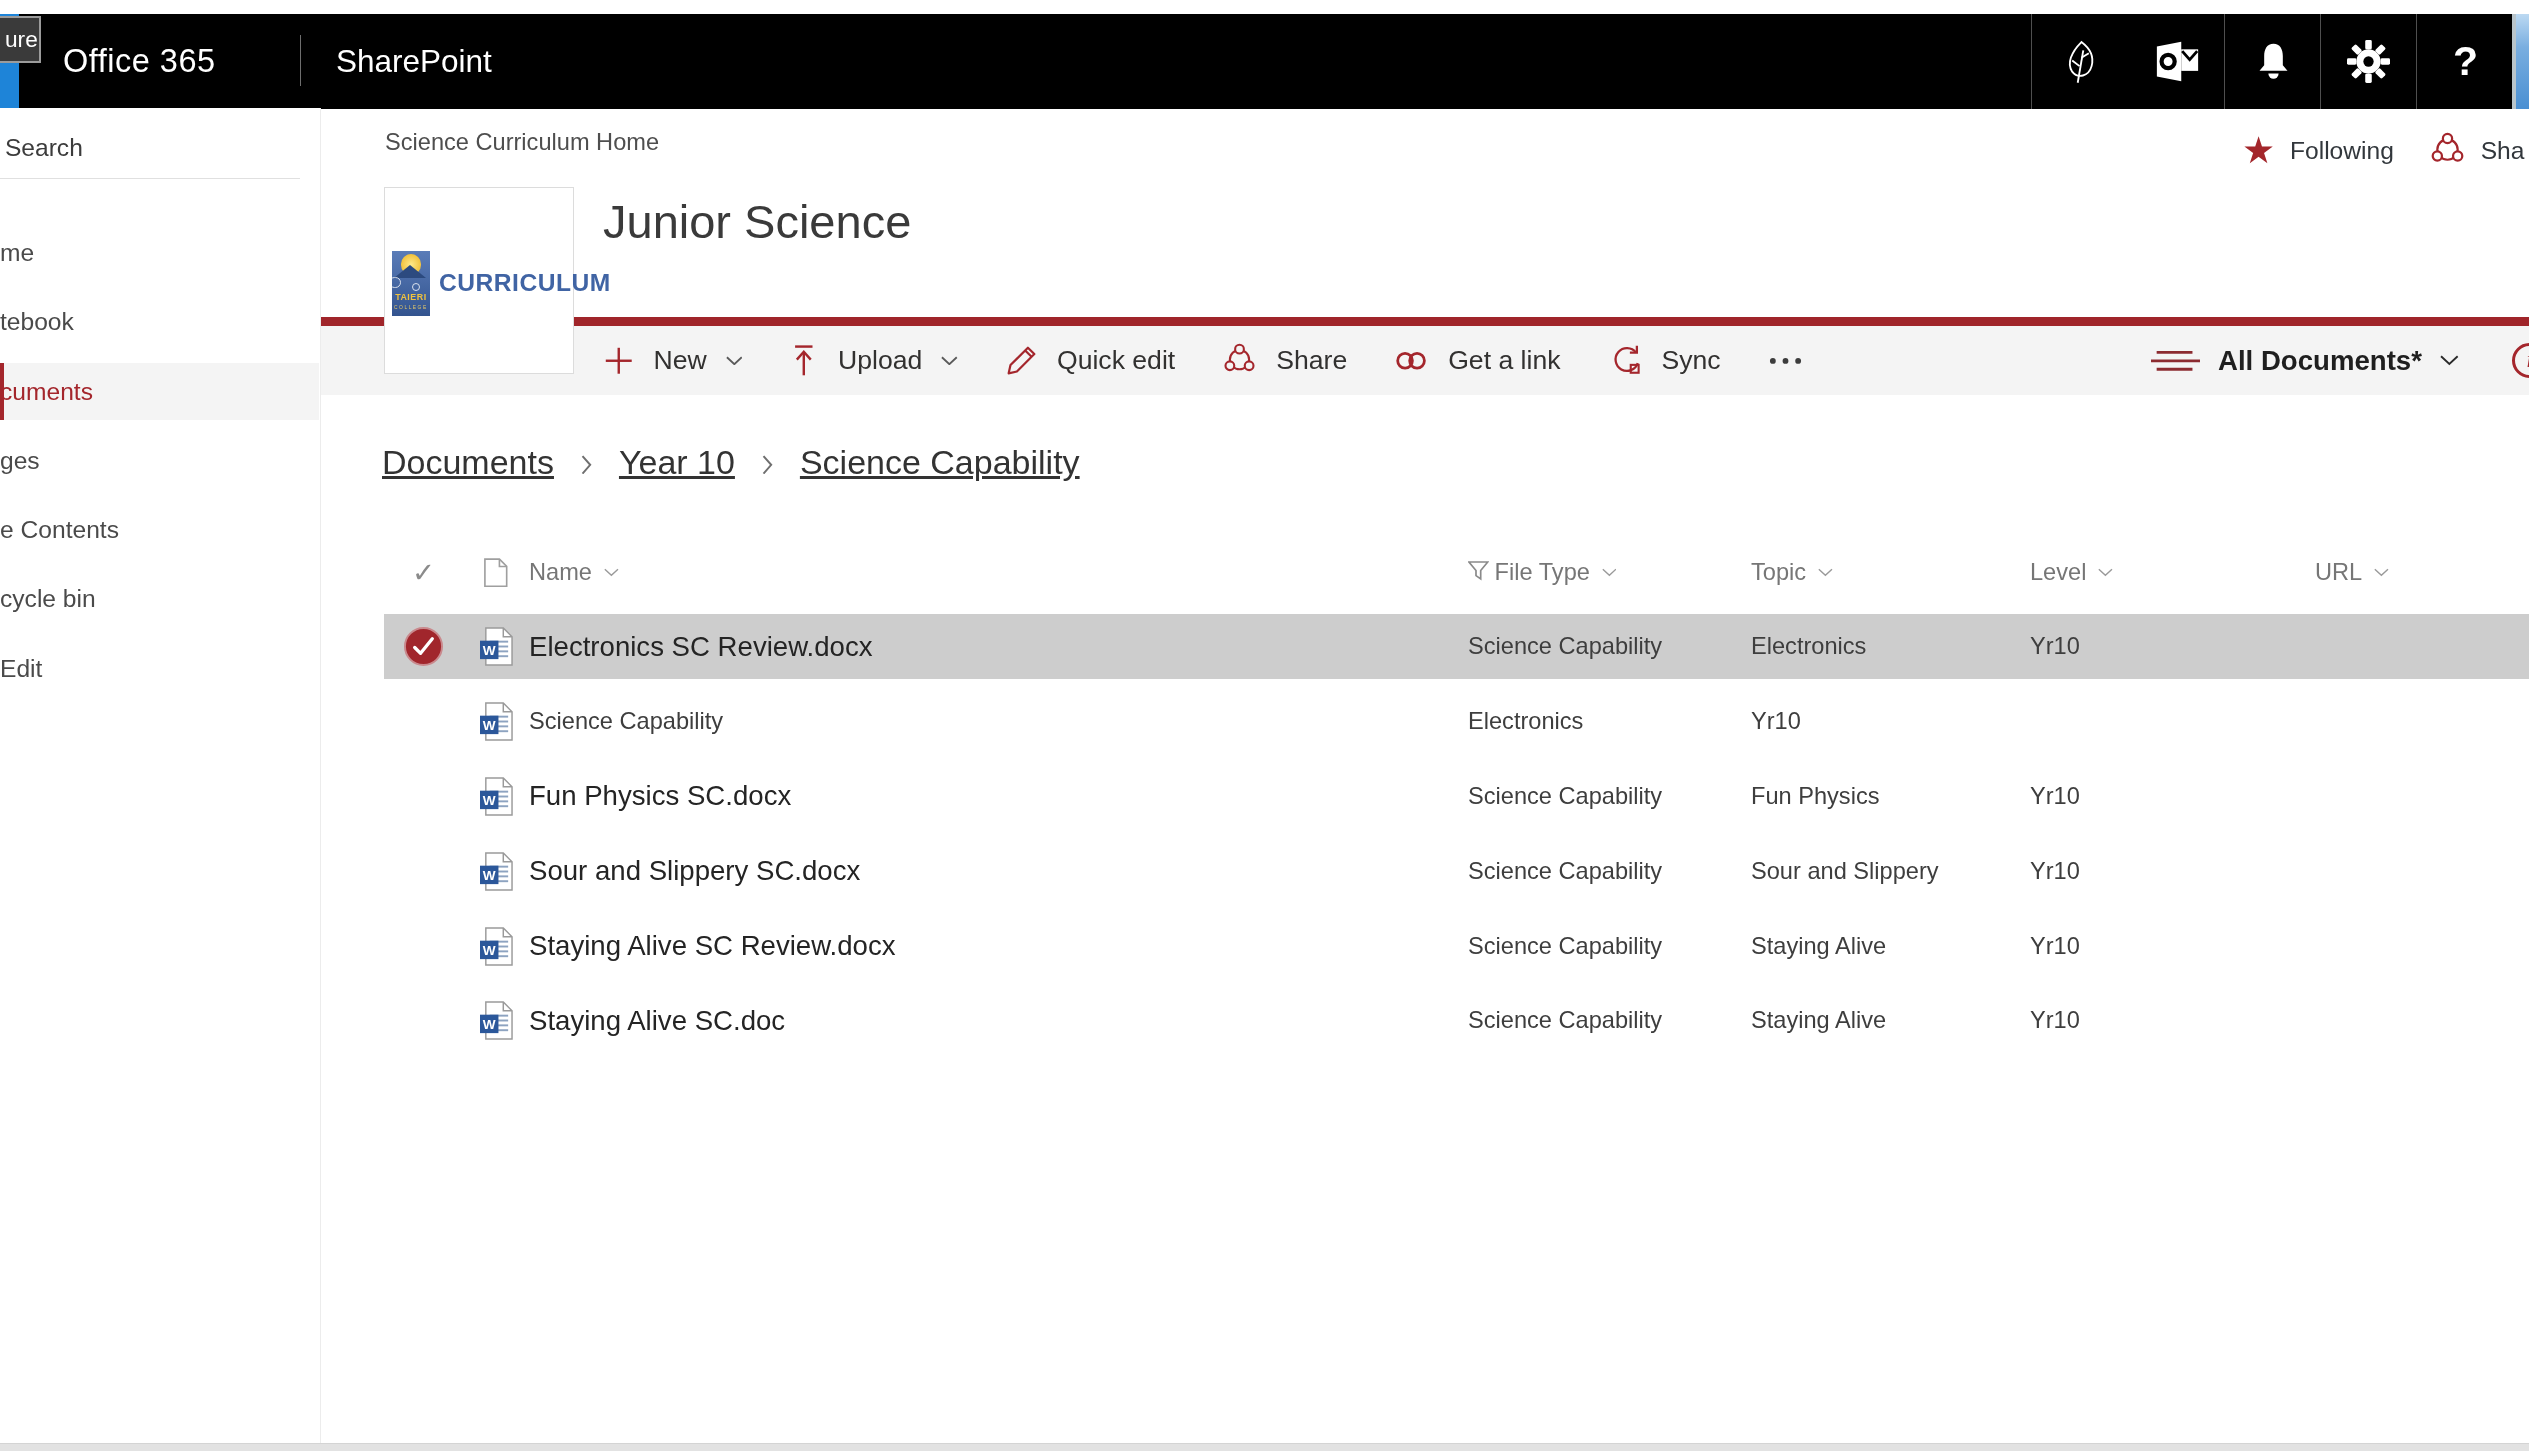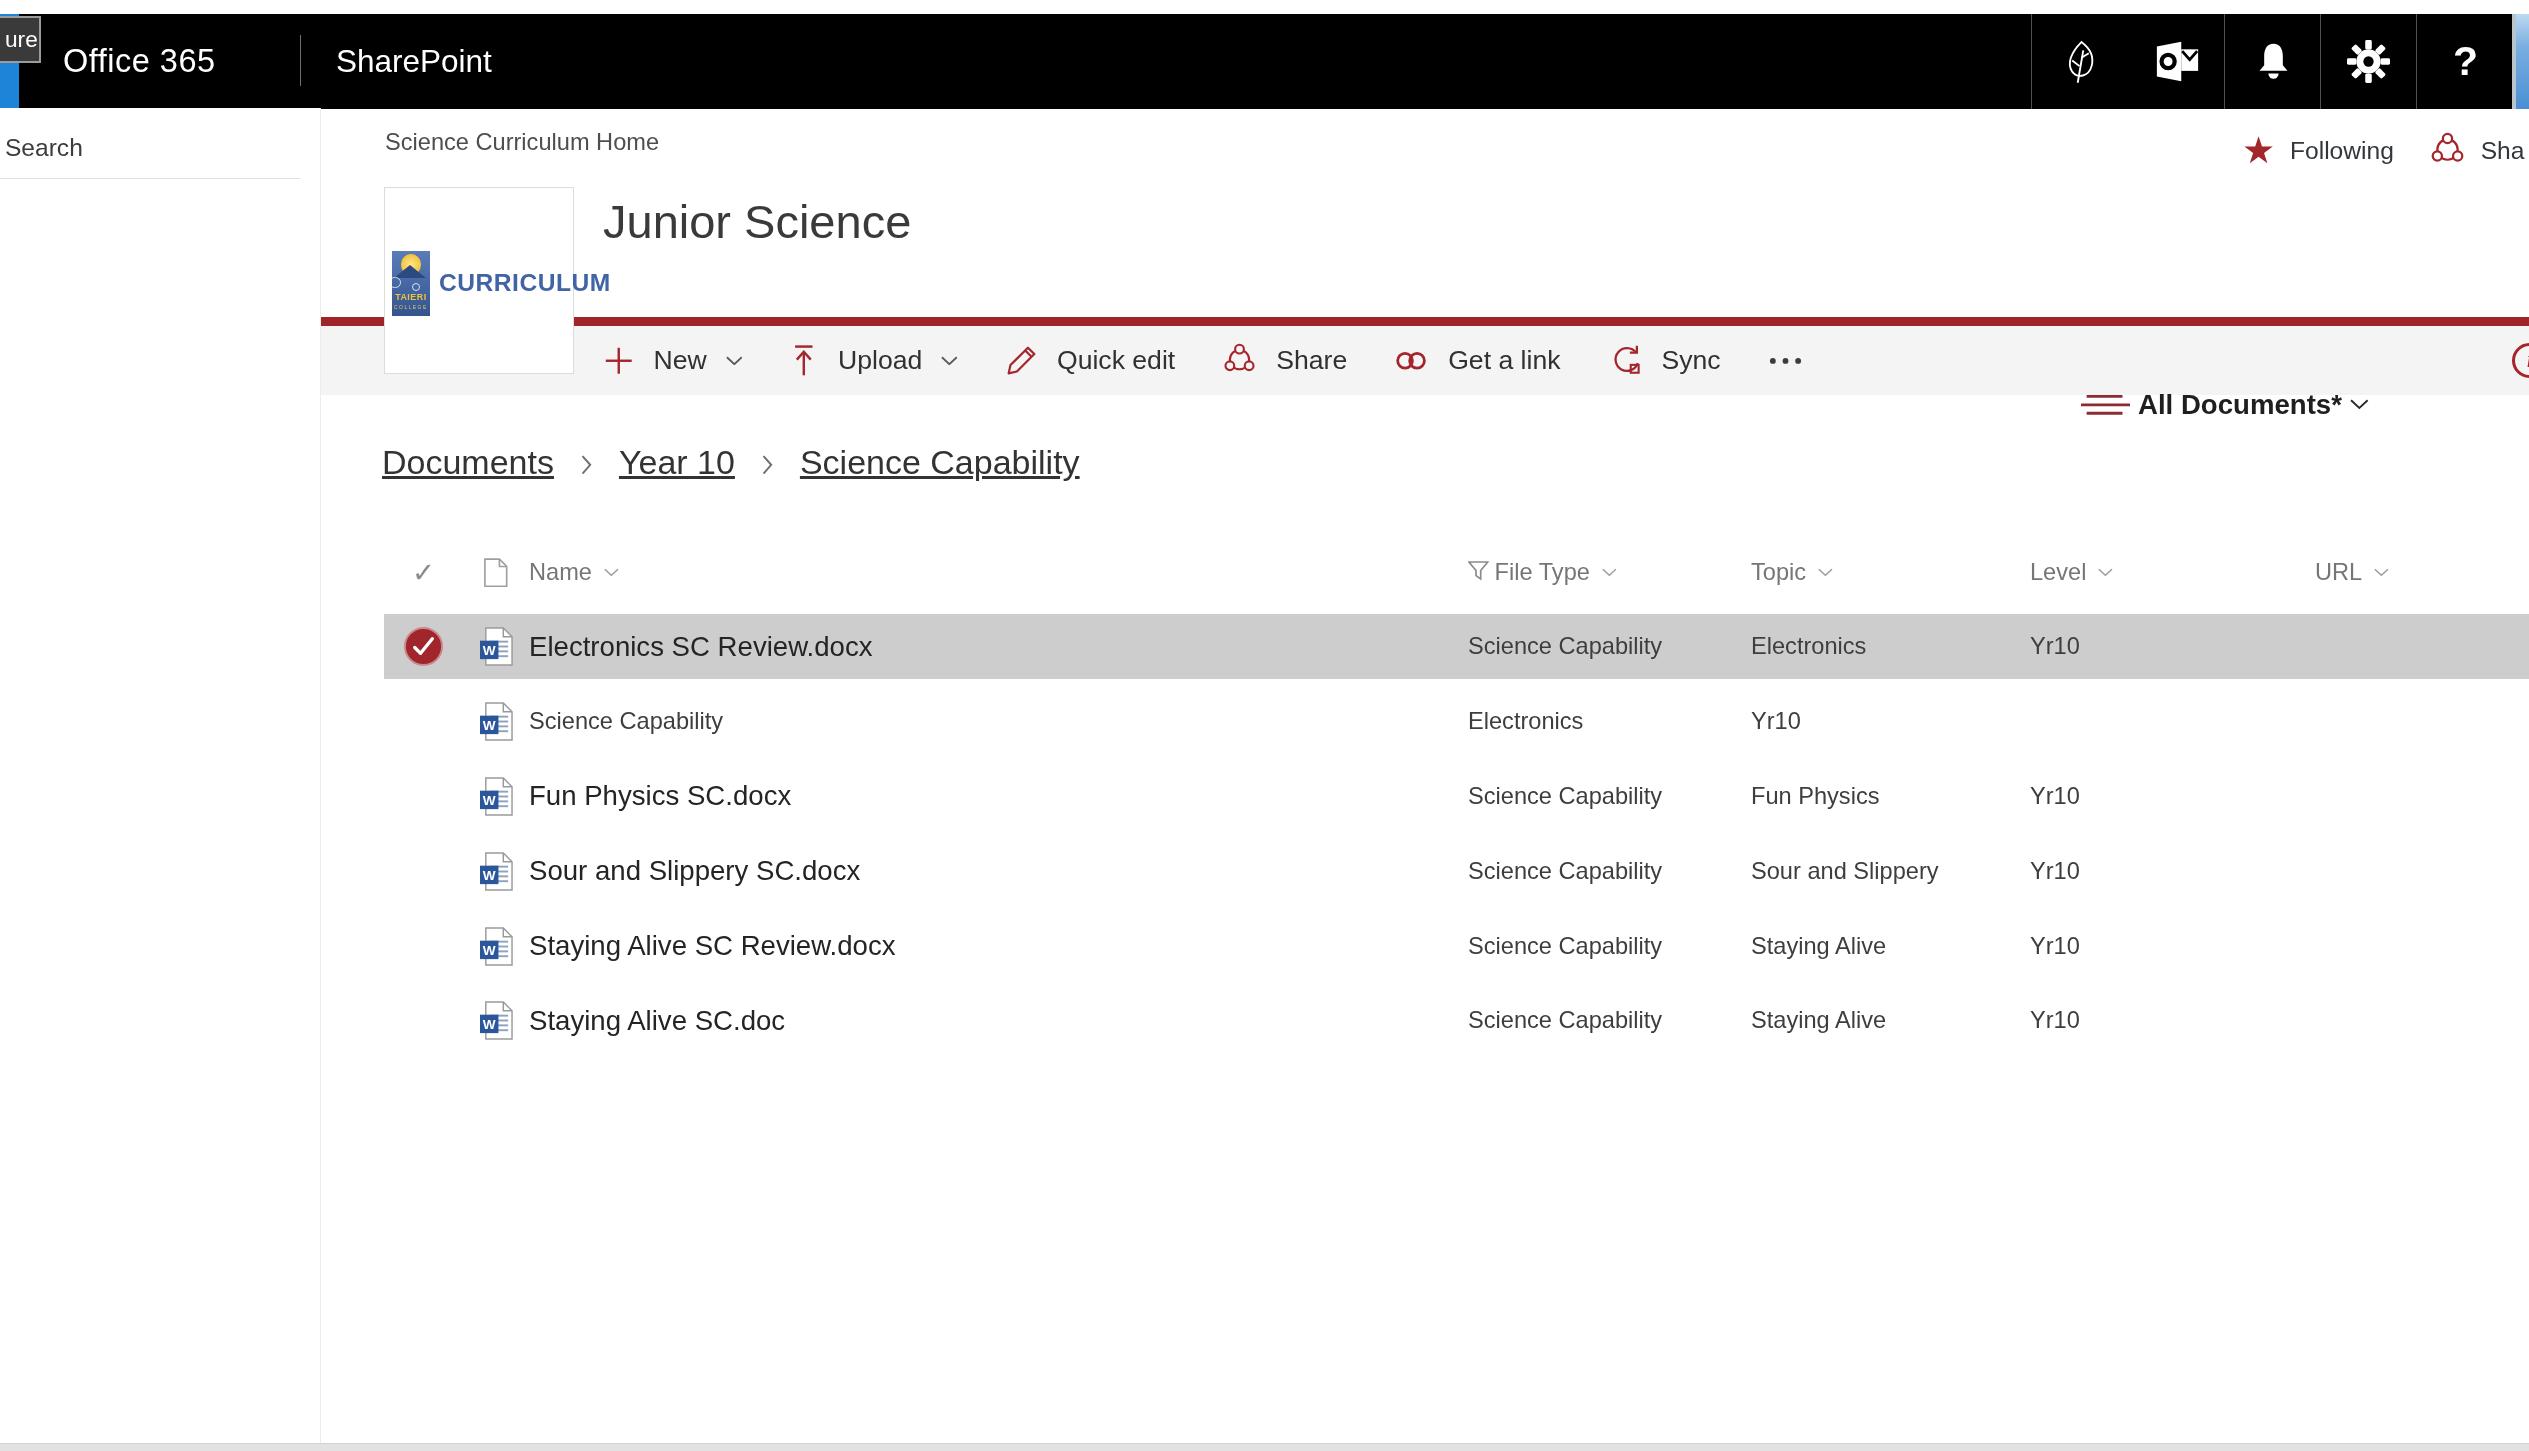--- a/index.html
+++ b/index.html
@@ -56,21 +56,21 @@
     font-size:4.9px; letter-spacing:1.5px; }
   .logo-wordmark { position:absolute; left:54px; top:81px; font-size:24.6px; color:#4064a4; font-weight:600; letter-spacing:0.5px; }
   .site-title { position:absolute; left:603px; top:194px; font-size:47px; font-weight:300; color:#3a3a3a; }
 
   
   .red-rule { position:absolute; left:321px; top:317px; width:2209px; height:8.9px; background:#a0252a; }
   .command-bar { position:absolute; left:321px; top:326px; width:2209px; height:69px; background:#f4f4f4; }
   .cmd-buttons { position:absolute; left:282px; top:0; height:69px; display:flex; align-items:center; gap:47px; }
   .cmd-btn { display:flex; align-items:center; gap:19px; font-size:26.6px; color:#323130; cursor:pointer; white-space:nowrap; }
   .cmd-btn svg { display:block; }
-  .view-selector { position:absolute; left:1760px; top:0; height:69px; display:flex; align-items:center; gap:8px; cursor:pointer;margin-top:44px; }
+  .view-selector { position:absolute; left:1830px; top:0; height:69px; display:flex; align-items:center; gap:18px; cursor:pointer; }
   .view-label { font-size:27.6px; font-weight:600; color:#1f1f1f; }
   .info-circle { position:absolute; left:2191px; top:16.7px; width:35px; height:35px; border:3px solid #a4262c;
     border-radius:50%; color:#a4262c; font-size:22.7px; font-style:italic; font-family:"Liberation Serif",serif;
     display:flex; align-items:center; justify-content:center; }
 
   
   .breadcrumb { position:absolute; left:382px; top:443px; display:flex; align-items:center; gap:26.6px;
     font-size:34px; font-weight:300; color:#333; }
   .crumb { cursor:pointer;text-decoration:underline; }
   .crumb-sep { display:flex; padding-top:3.9px; }
@@ -152,20 +152,29 @@
     </div>
 
     <div class="avatar-sliver"></div>
   </div>
 
   <div class="edge-tooltip">ure</div>
 
   <div class="sidebar">
     <div class="side-search">Search</div>
     <div class="side-divider"></div>
+    <div class="side-nav">
+      <div class="side-item">me</div>
+      <div class="side-item">tebook</div>
+      <div class="side-item selected">cuments</div>
+      <div class="side-item">ges</div>
+      <div class="side-item">e Contents</div>
+      <div class="side-item">cycle bin</div>
+      <div class="side-item">Edit</div>
+    </div>
   </div>
 
   <div class="home-link">Science Curriculum Home</div>
 
   <div class="page-actions">
     <span class="star-glyph">★</span>
     <span class="following-label">Following</span>
     <span class="share-top-icon">
       <svg width="37" height="39" viewBox="0 0 40 42">
         <circle cx="20" cy="20" r="11" fill="none" stroke="#a4262c" stroke-width="2.4"></circle>

